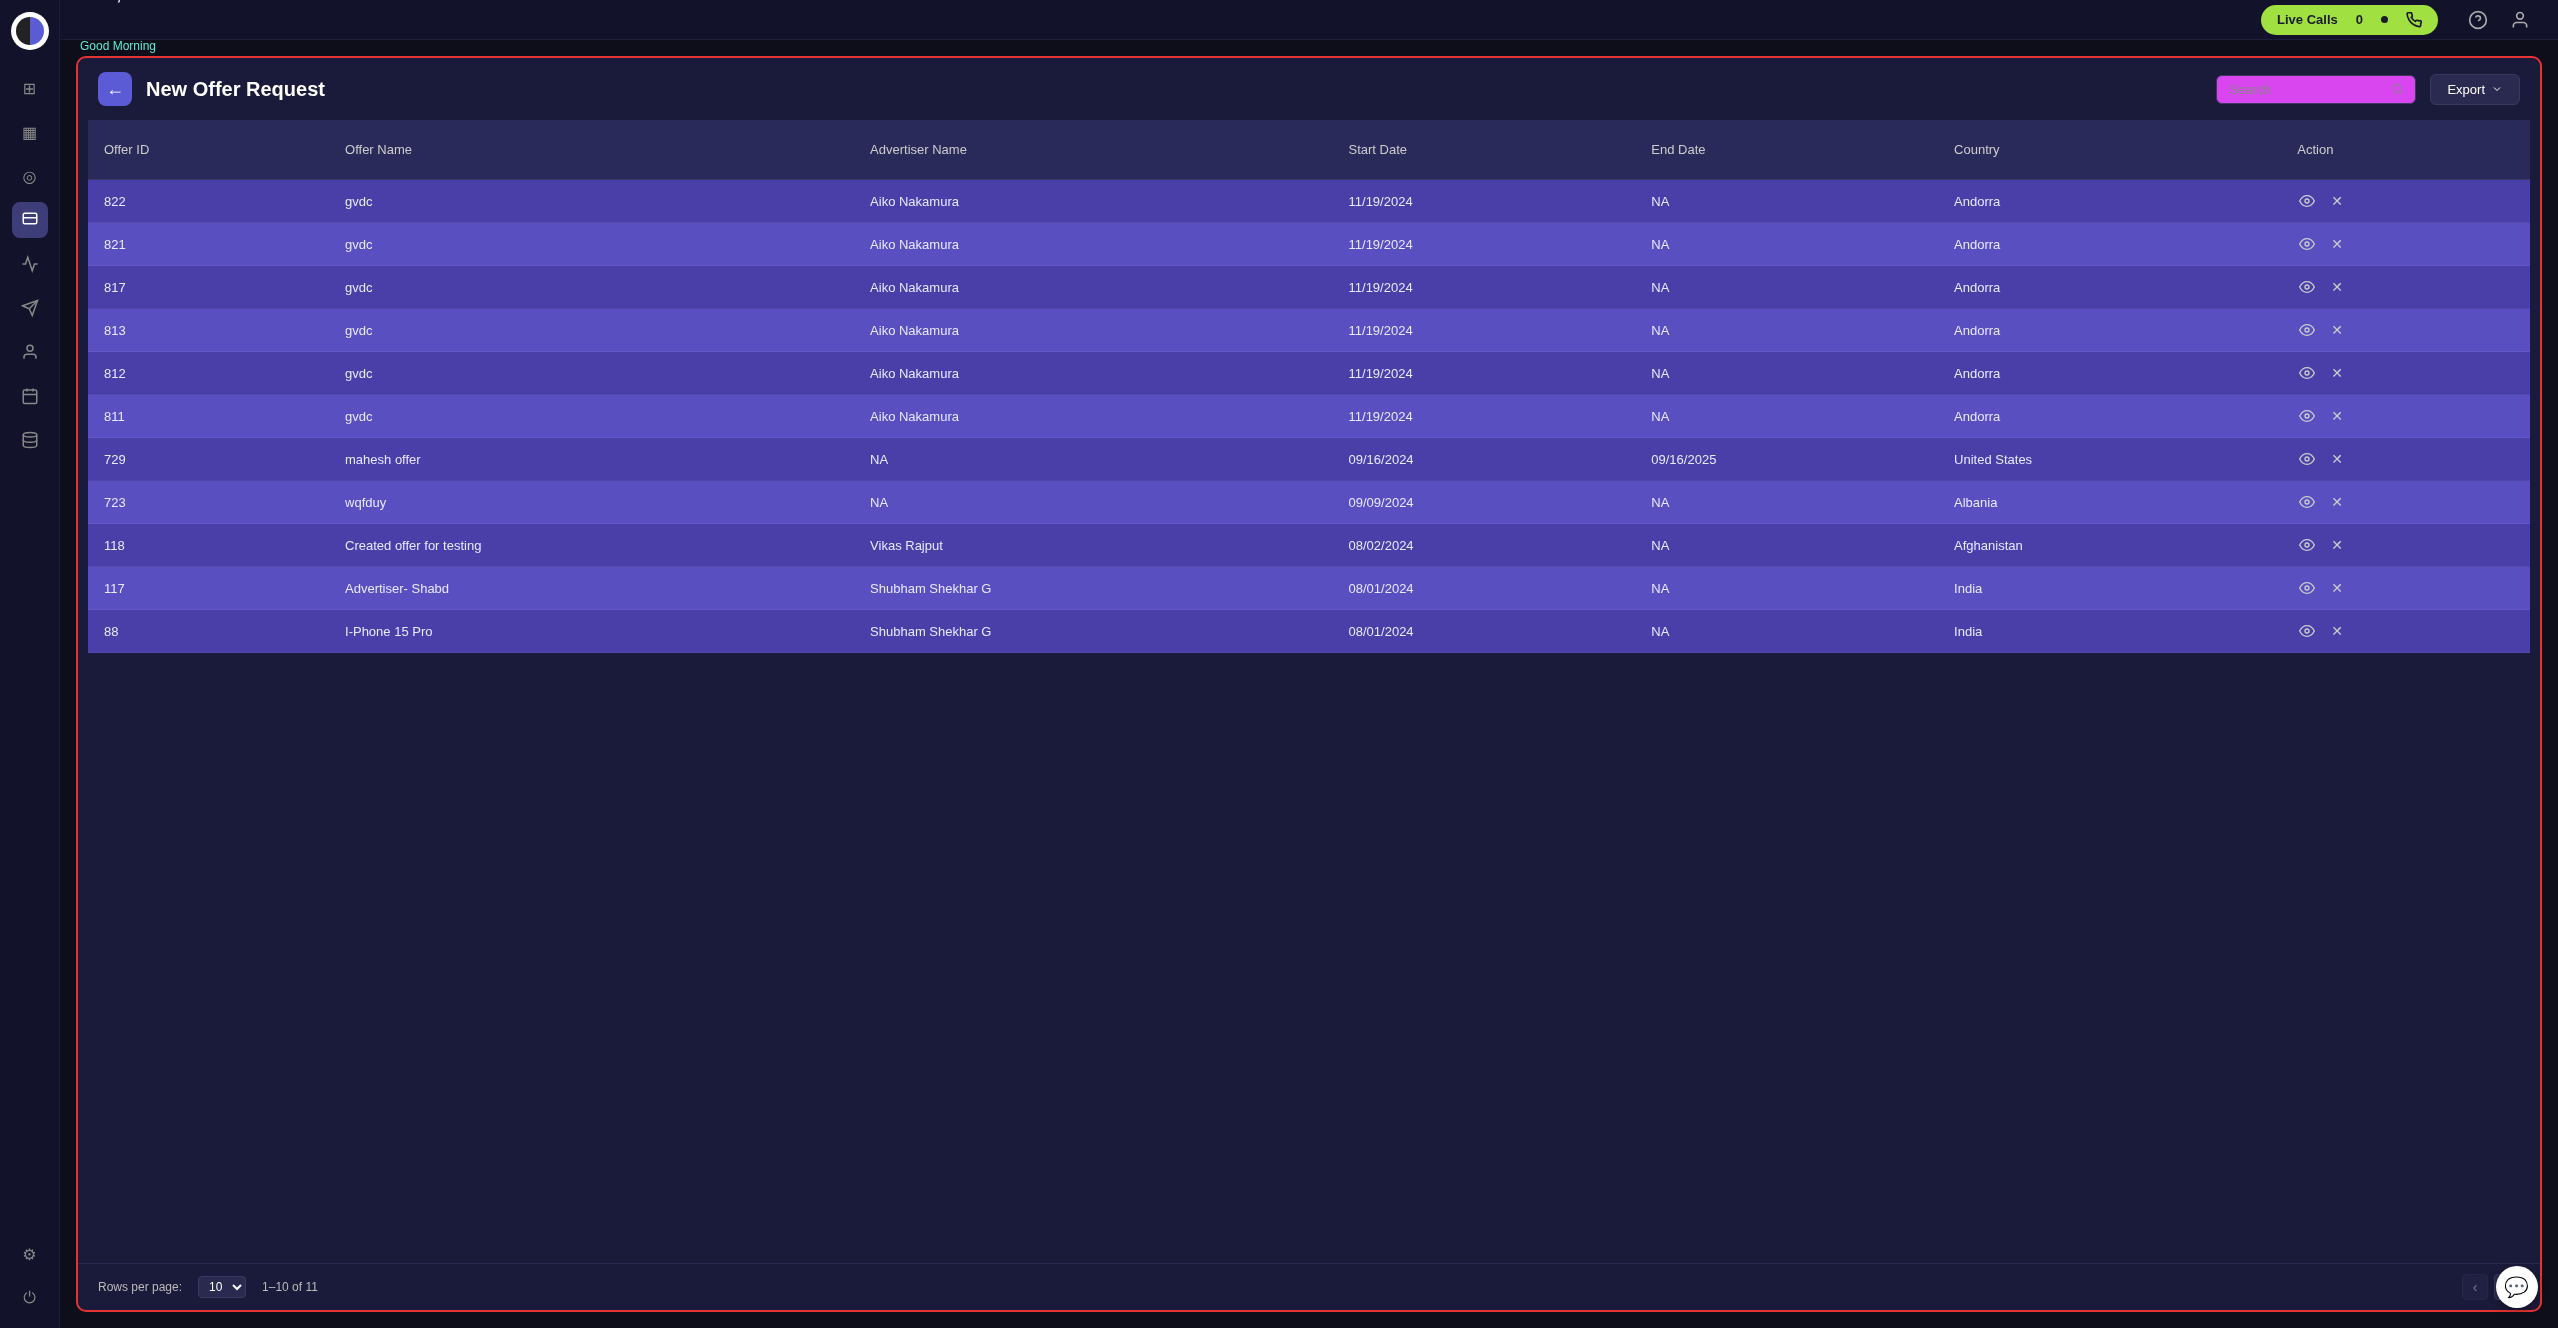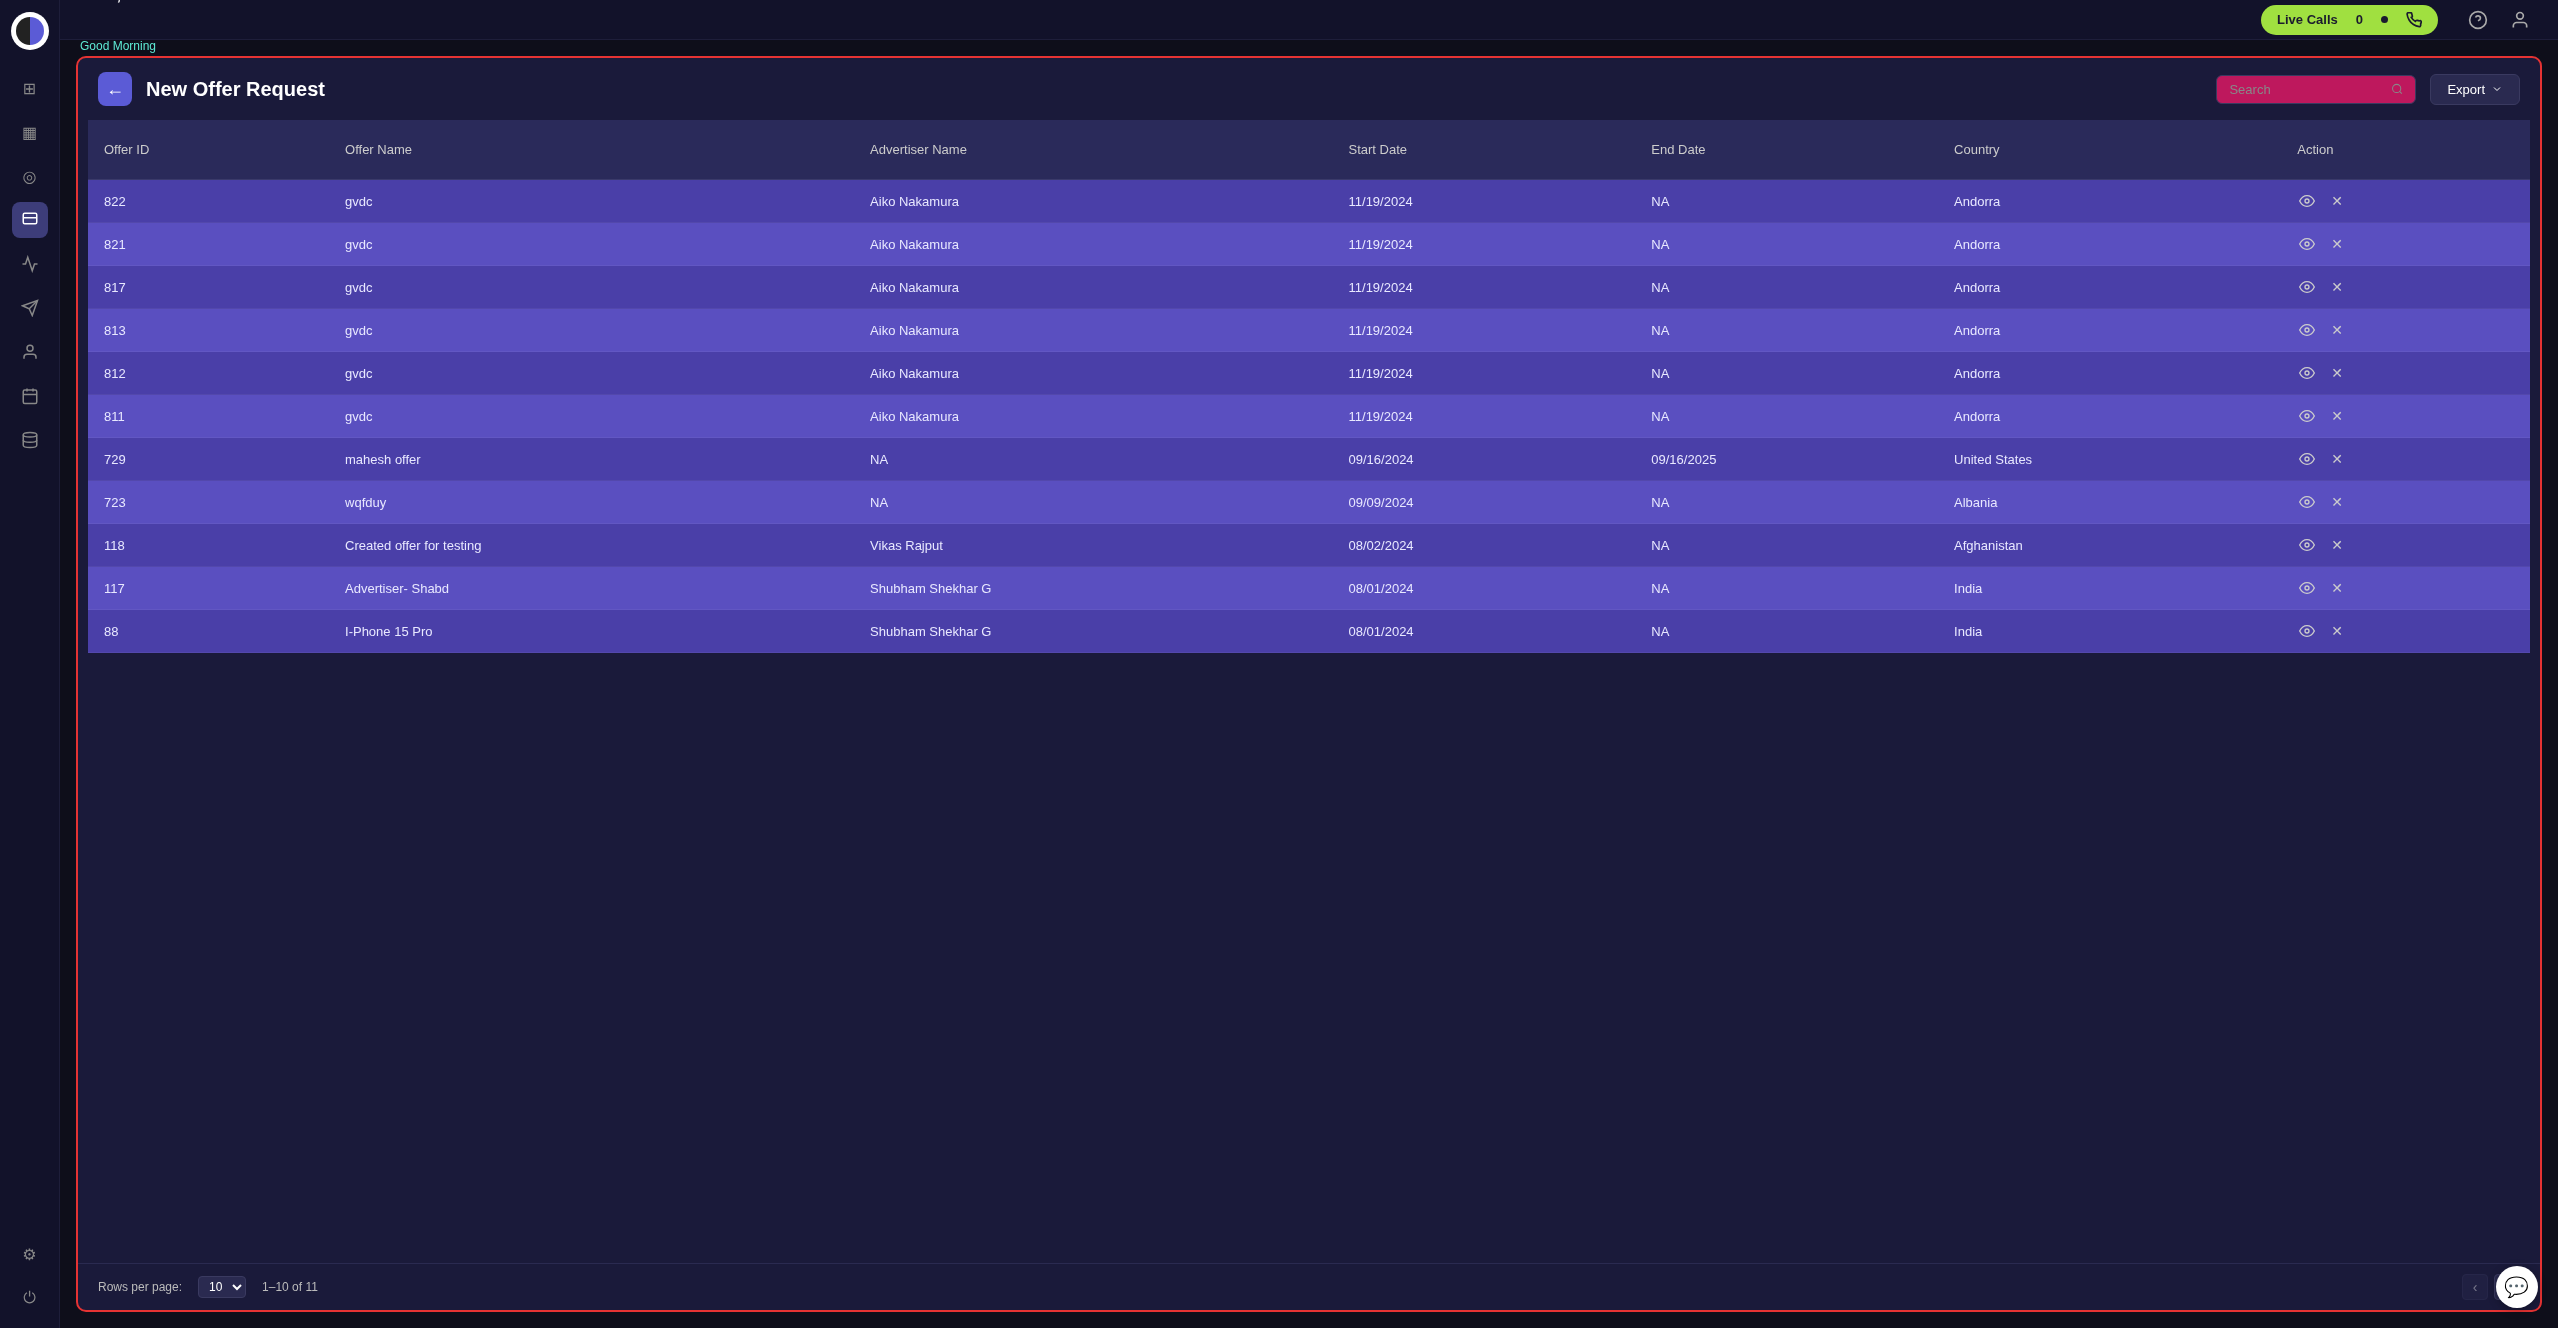--- a/index.html
+++ b/index.html
@@ -153,21 +153,21 @@
     }
     .card-title {
       font-size: 20px;
       font-weight: 600;
       color: #fff;
       flex: 1;
     }
     .search-box {
       display: flex;
       align-items: center;
-      background: #be185d;
+      background: #d946ef;
       border: 1px solid #3a3a60;
       border-radius: 6px;
       padding: 6px 12px;
       gap: 8px;
       width: 200px;
     }
     .search-box input {
       background: transparent;
       border: none;
       color: #fff;

